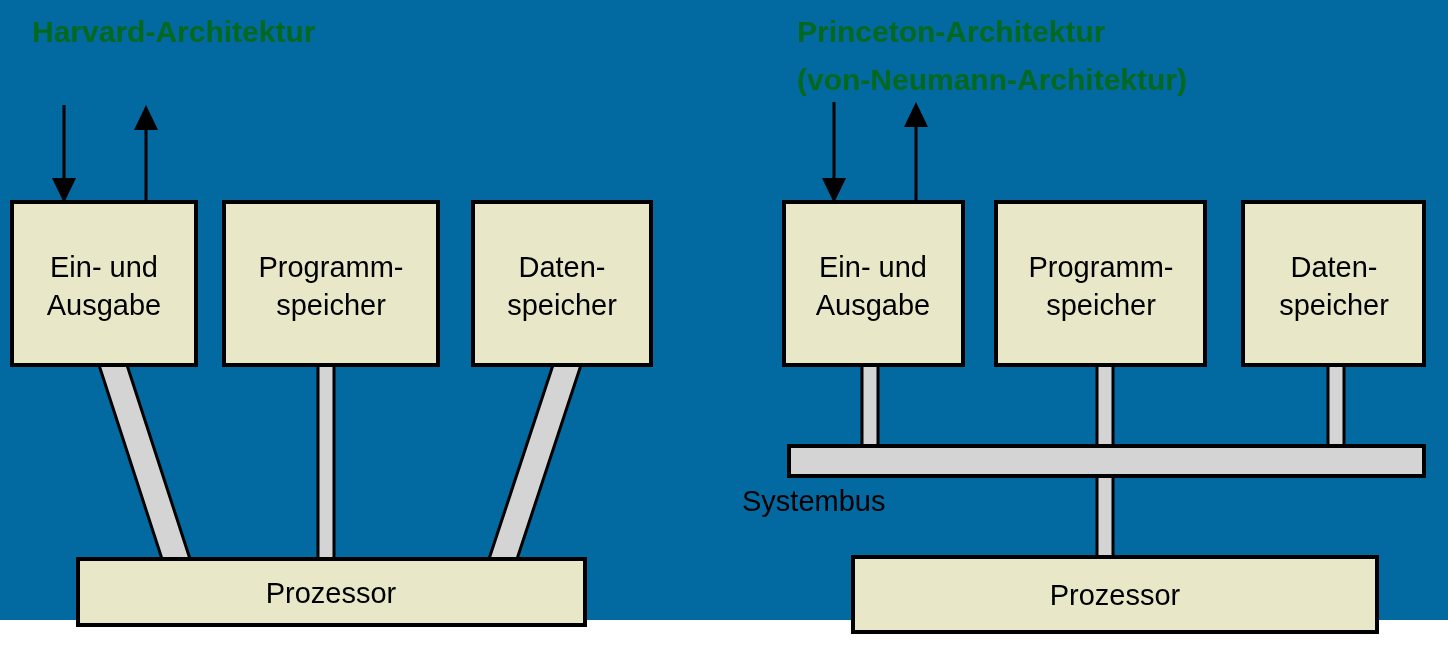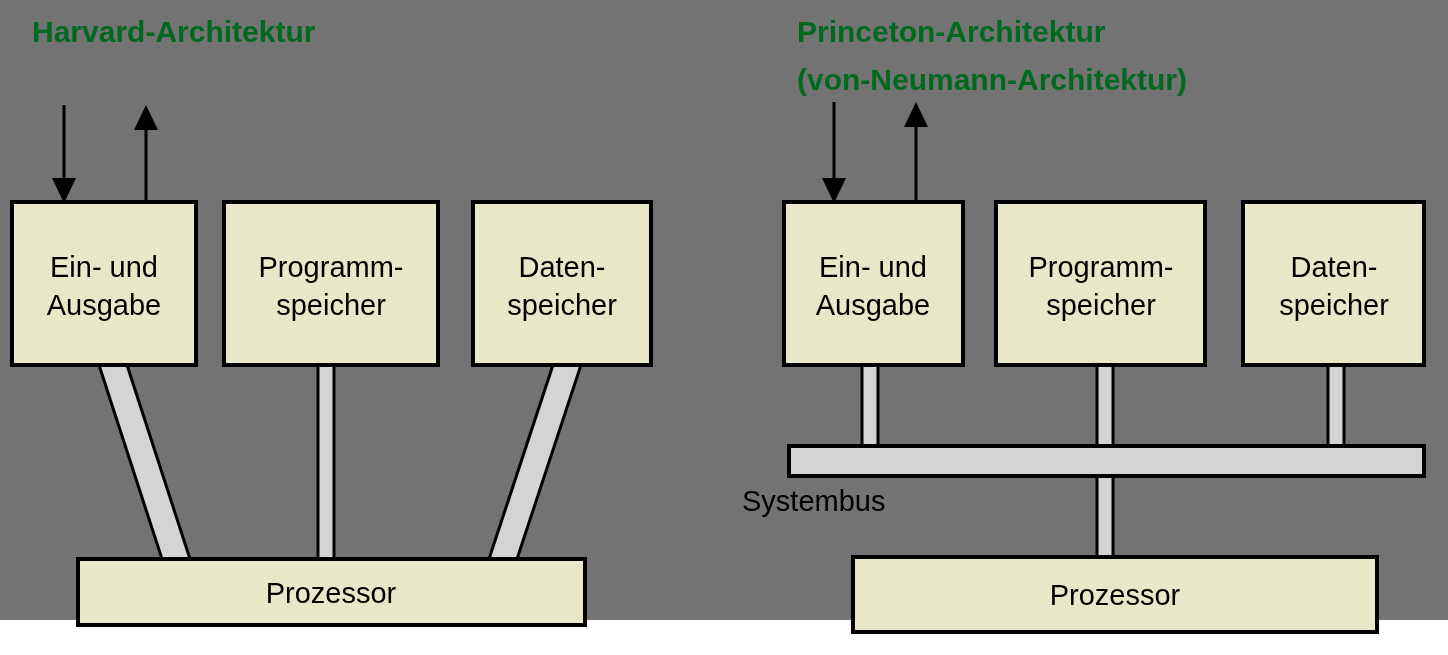--- a/index.html
+++ b/index.html
@@ -10,21 +10,21 @@
   body {
     width: 1448px;
     height: 655px;
     overflow: hidden;
     font-family: "Liberation Sans", sans-serif;
   }
   #stage {
     position: relative;
     width: 1448px;
     height: 620px;
-    background: #737373;
+    background: #0369a1;
   }
   .diagram-svg {
     position: absolute;
     left: 0;
     top: 0;
     width: 1448px;
     height: 655px;
   }
   .title-text {
     font-family: "Liberation Sans", sans-serif;

